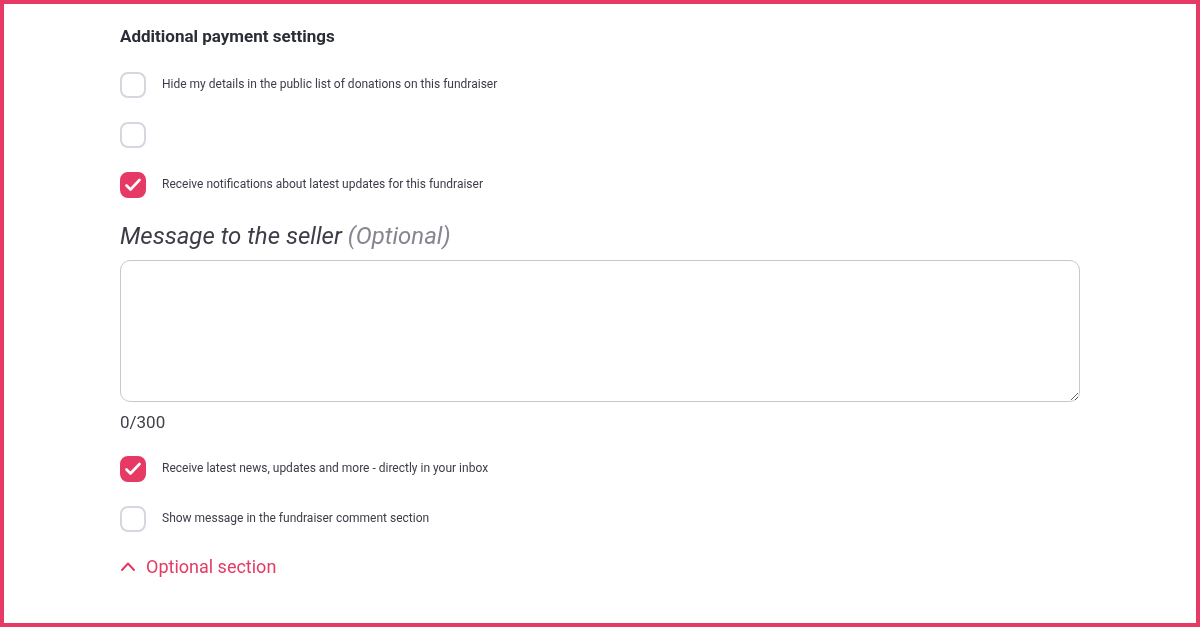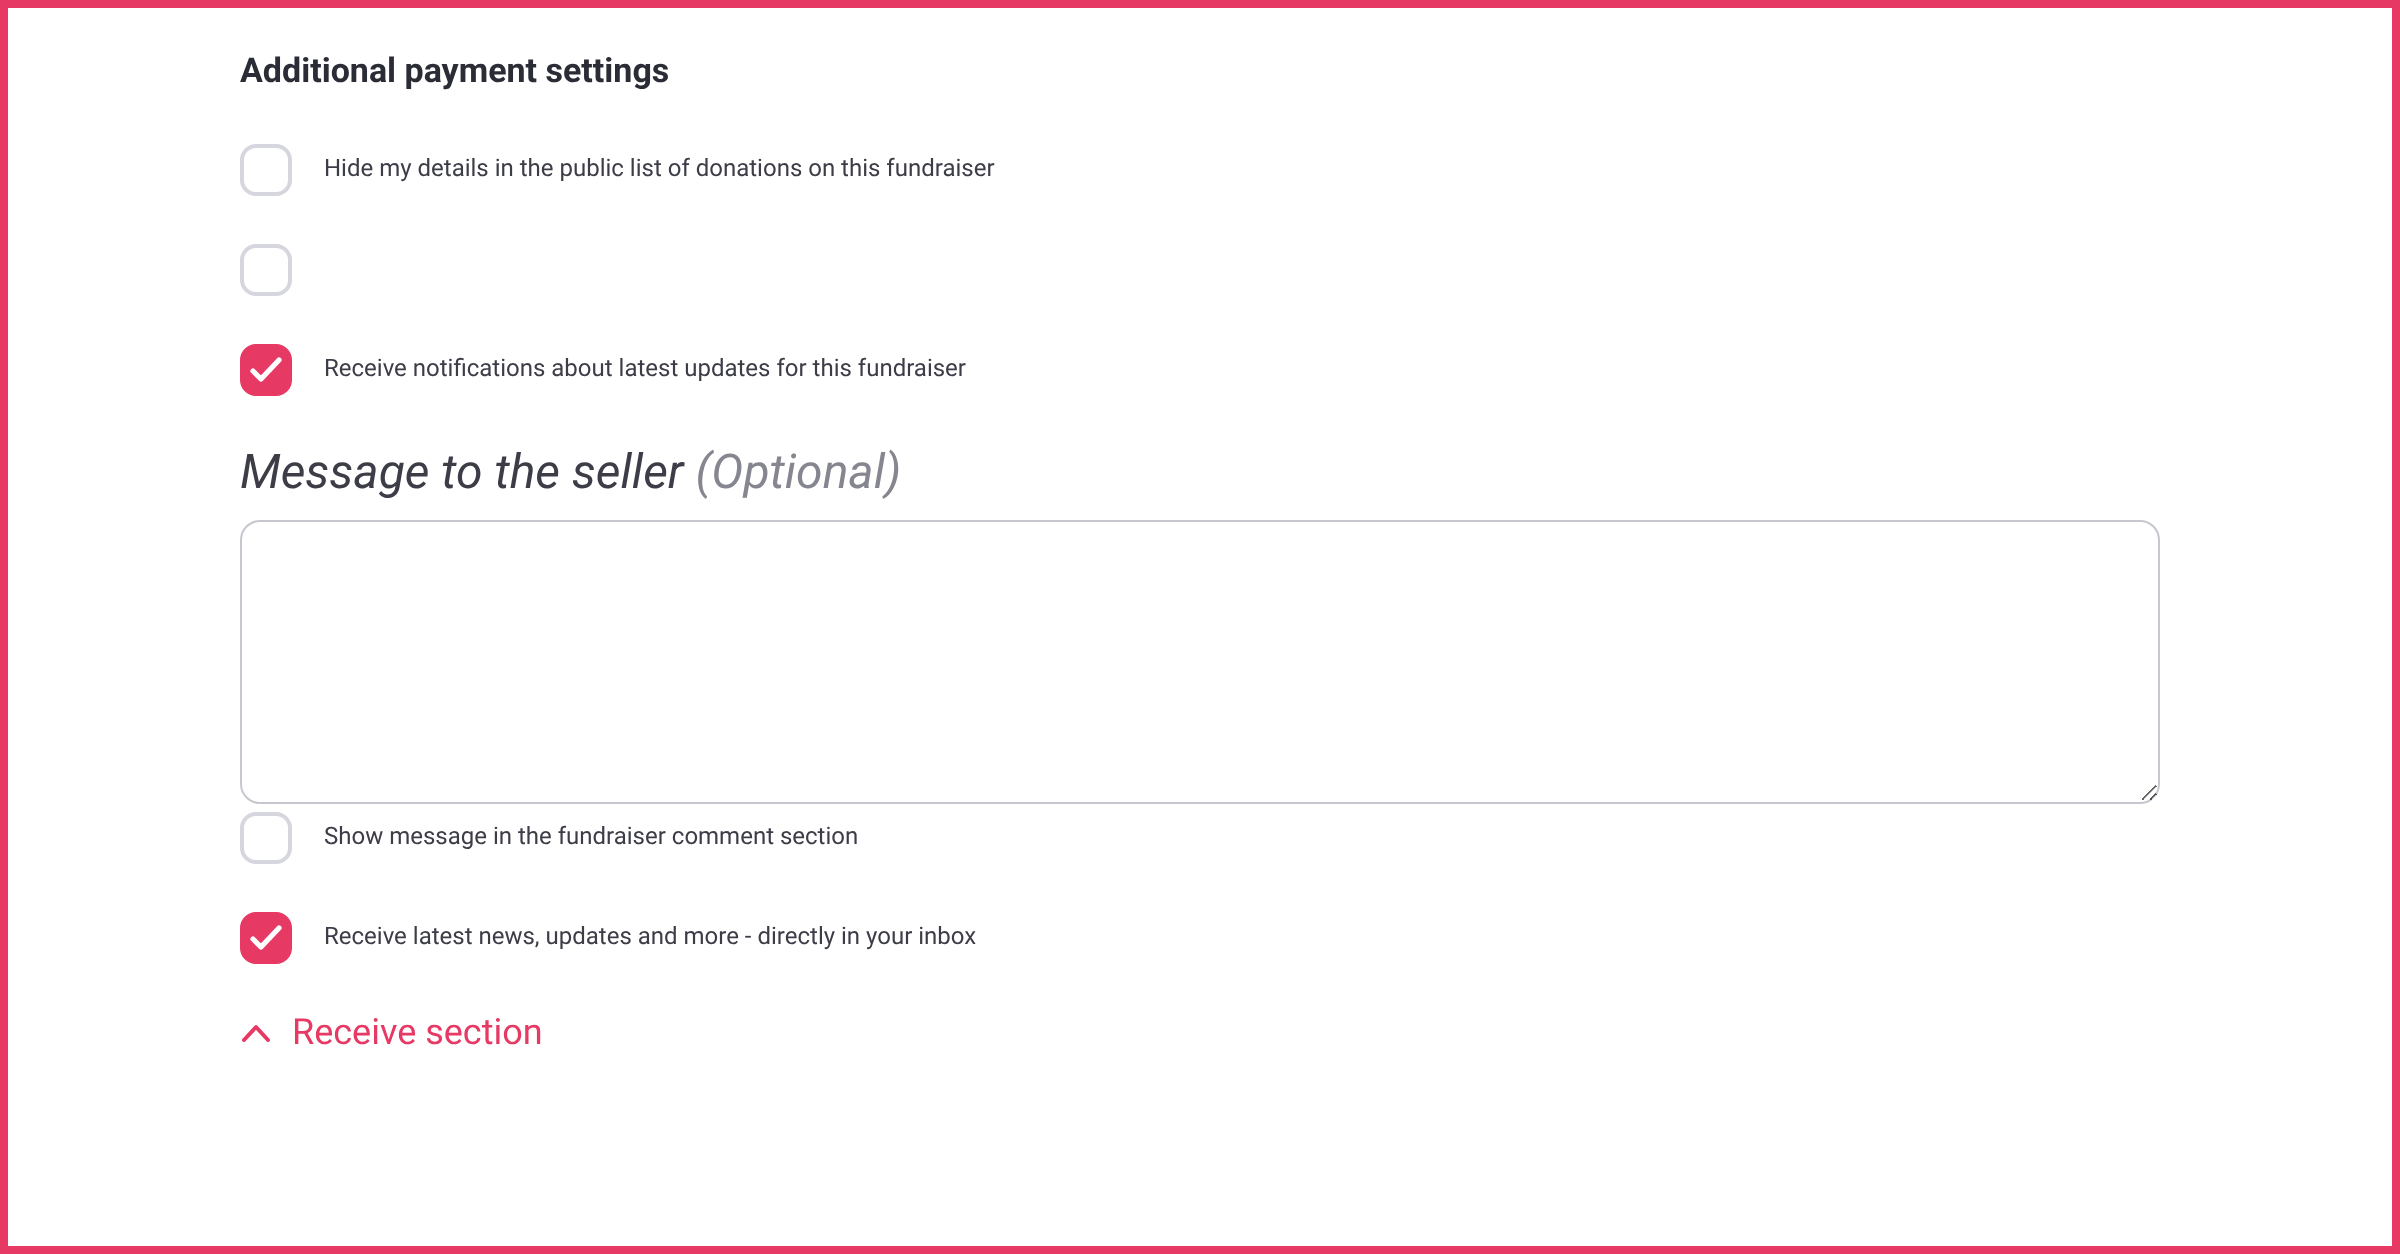--- a/index.html
+++ b/index.html
@@ -128,36 +128,37 @@
         </svg>
     </div>
     <span class="checkbox-label">Receive notifications about latest updates for this fundraiser</span>
   </div>
 
   <div class="field-label">
     <span>Message to the seller</span>
     <span class="optional">(Optional)</span>
   </div>
   <textarea class="textarea" value="" style=""></textarea>
-
-  <div class="checkbox-row">
-    <div class="checkbox">
-      
-    </div>
-    <span class="checkbox-label">Show message in the fundraiser comment section</span>
-  </div>
+  <div class="char-count">0/300</div>
 
   <div class="checkbox-row">
     <div class="checkbox checked">
       <svg viewBox="0 0 16 14" fill="none">
           <path d="M1.5 7.5L5.5 11.5L14.5 2" stroke="#fff" stroke-width="2.6" stroke-linecap="round" stroke-linejoin="round"></path>
         </svg>
     </div>
     <span class="checkbox-label">Receive latest news, updates and more - directly in your inbox</span>
   </div>
 
+  <div class="checkbox-row">
+    <div class="checkbox">
+      
+    </div>
+    <span class="checkbox-label">Show message in the fundraiser comment section</span>
+  </div>
+
   <div class="collapse-row">
     <svg viewBox="0 0 16 14" fill="none">
         <path d="M2 10L8 3.5L14 10" stroke="#e63963" stroke-width="2" stroke-linecap="round" stroke-linejoin="round"></path>
       </svg>
-    <span>Receive section</span>
+    <span>Optional section</span>
   </div>
 </div>
 
 </body></html>

